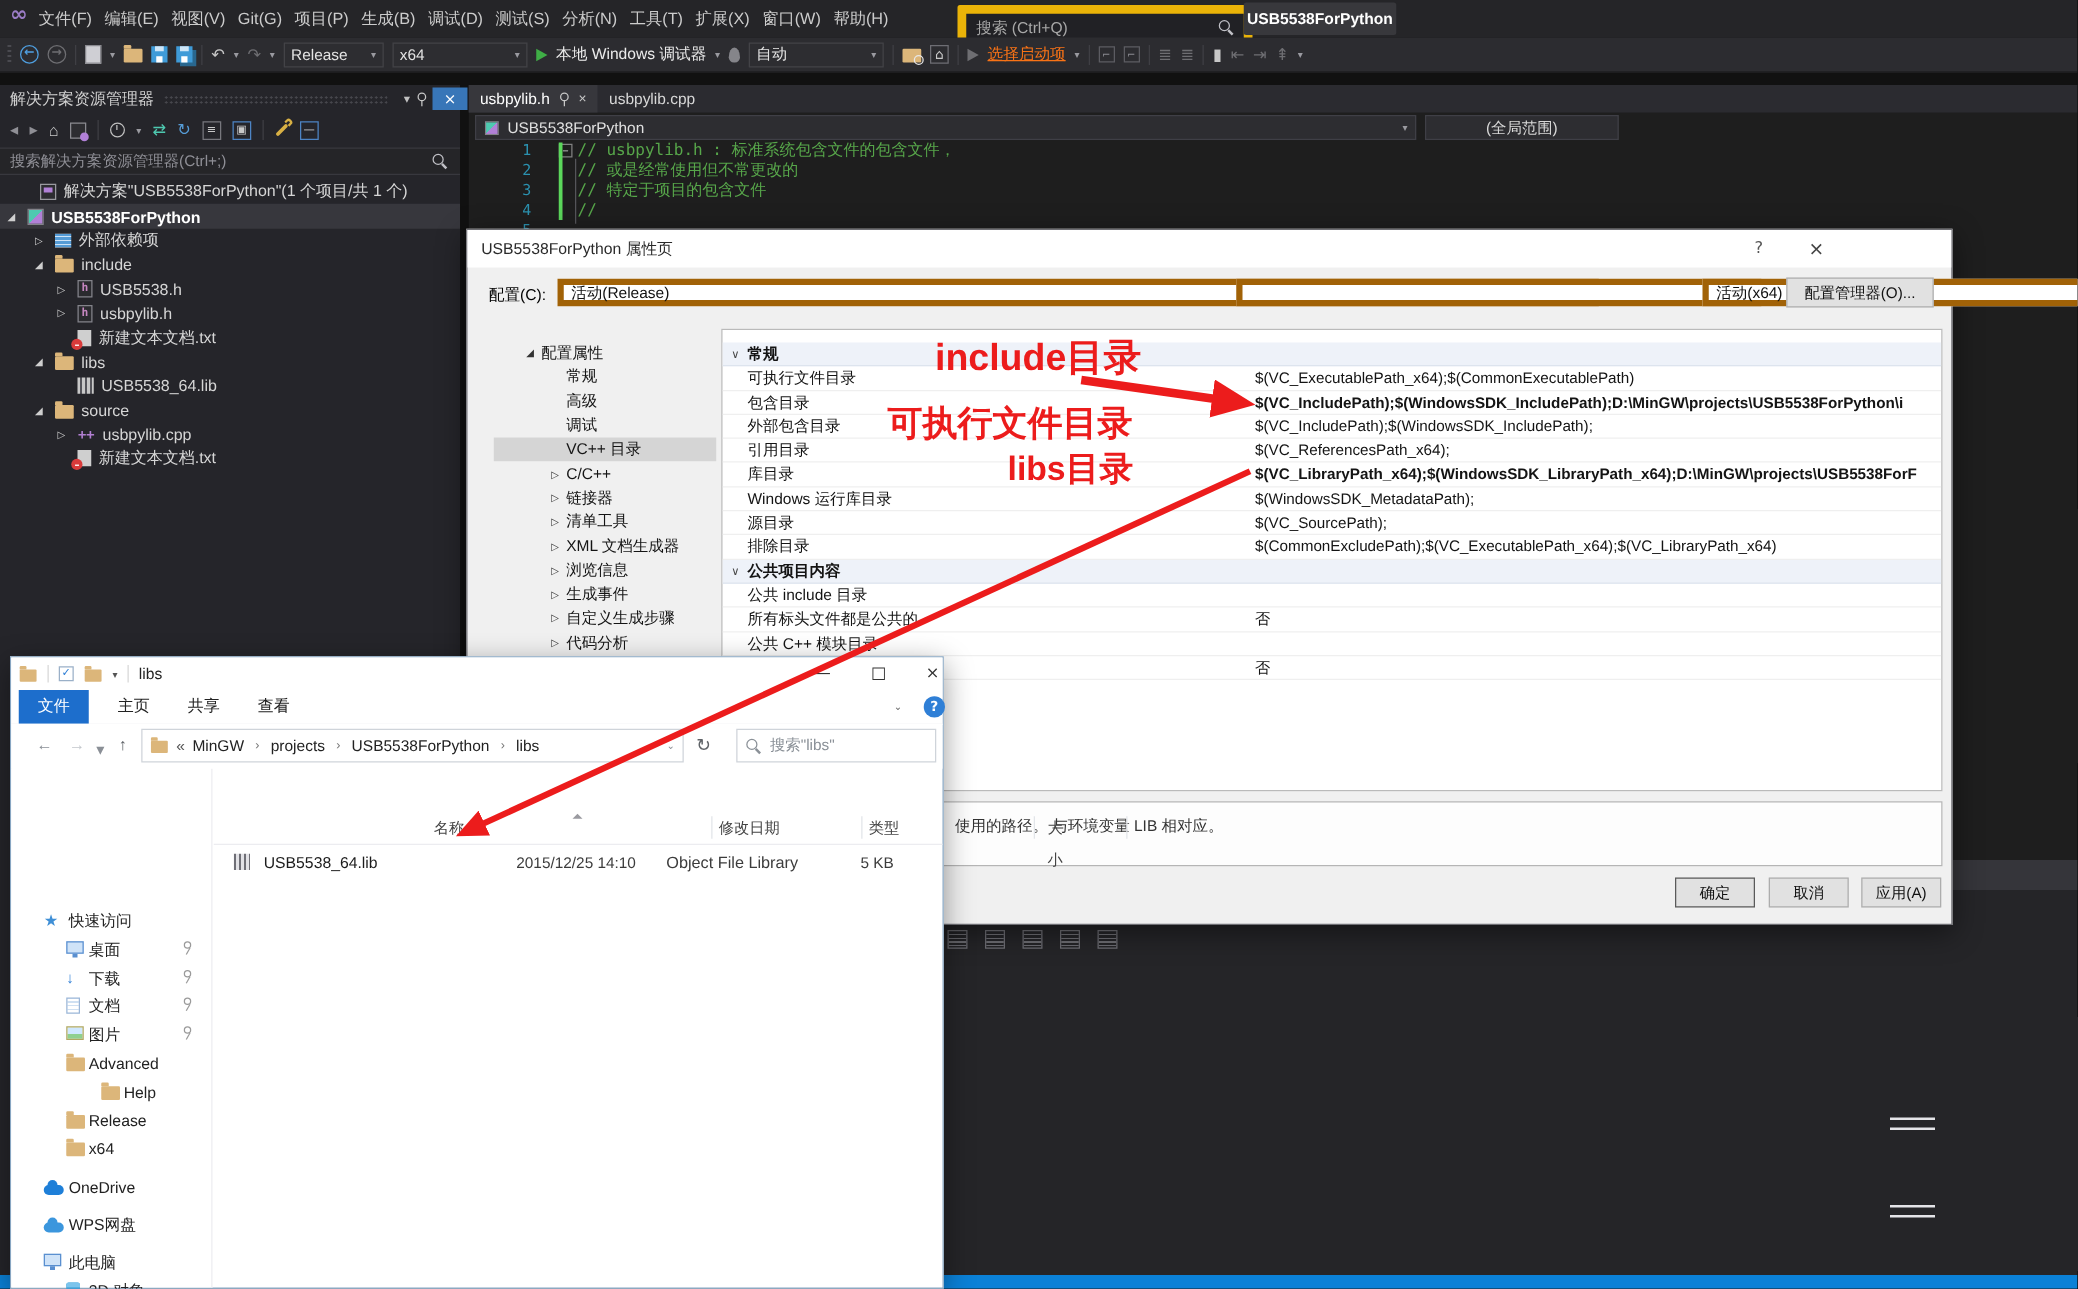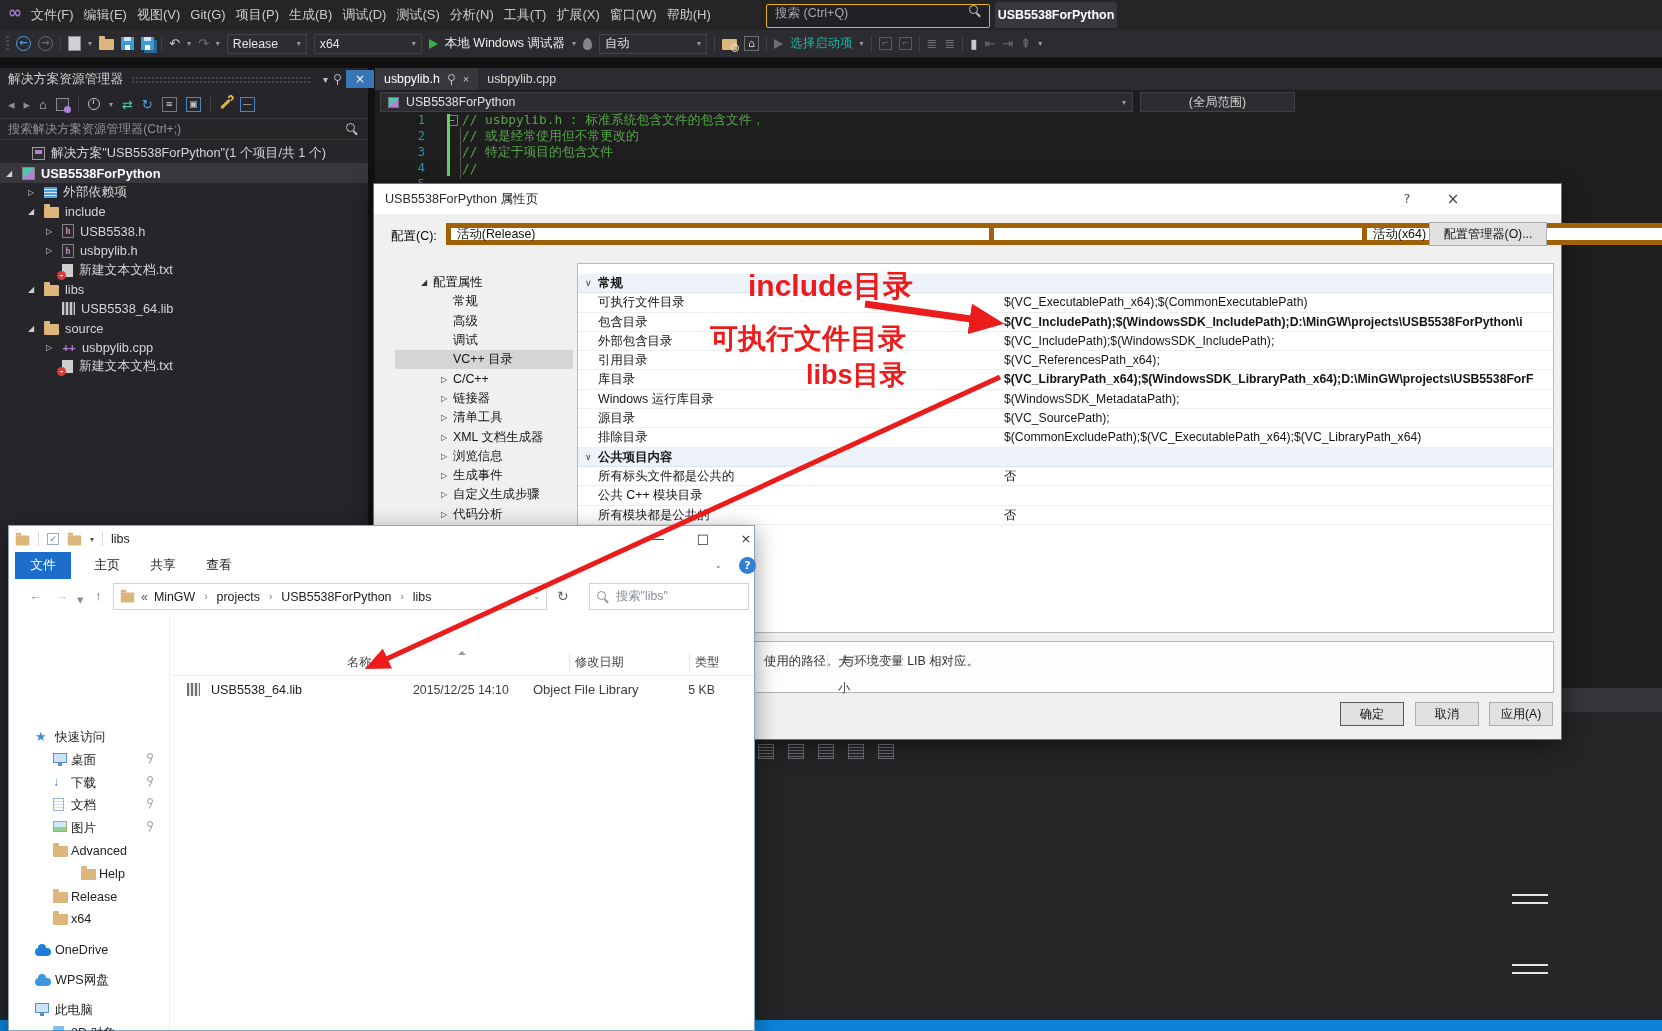--- a/index.html
+++ b/index.html
@@ -7,22 +7,22 @@
          font-family:"Liberation Sans","DejaVu Sans",sans-serif;
          -webkit-font-smoothing:antialiased;}
   .abs{position:absolute;}
   .nosel{user-select:none;}
 
   
   #titlebar{left:0;top:0;width:1662px;height:30px;background:#252528;}
   #vslogo{left:8px;top:2px;font:bold 17px "DejaVu Sans",sans-serif;color:#9b7cc6;}
   #menubar{left:26px;top:0;height:30px;display:flex;align-items:center;}
   .menu-item{padding:0 5px;font-size:13px;color:#cccccc;line-height:30px;white-space:nowrap;}
-  #vs-search{left:766px;top:4px;width:222px;height:22px;background:#212125;border:1px solid #eab308;
-             border-radius:2px;display:flex;align-items:flex-start;}
+  #vs-search{left:766px;top:4px;width:222px;height:22px;background:#212125;border:7px solid #eab308;
+             border-radius:2px;display:flex;align-items:center;}
   #vs-search .ph{flex:1;padding-left:8px;font-size:12.5px;color:#a8a8a8;white-space:nowrap;overflow:hidden;}
   #vs-wintitle{left:995px;top:2px;width:122px;height:26px;background:#38383c;border-radius:2px;
                color:#fff;font-size:12.5px;font-weight:600;display:flex;align-items:center;justify-content:center;}
   #toolbar{left:0;top:30px;width:1662px;height:28px;background:#2c2c30;border-bottom:1px solid #1c1c1f;
            display:flex;align-items:center;padding-left:6px;box-sizing:border-box;gap:7px;}
   .tsep{width:1px;height:16px;background:#3f3f44;}
   .tgrip{width:3px;height:16px;background:repeating-linear-gradient(180deg,#4a4a50 0 2px,transparent 2px 4px);}
   .tglyph{font-size:13px;color:#c8c8c8;line-height:16px;}
   .tglyph.dim{color:#6e6e72;}
   .dd{font-size:8px;color:#9a9aa0;}
@@ -289,21 +289,21 @@
     <span class="i-flame"></span>
     <div class="combo" style="width:108px;">
       <span>自动</span>
         <span class="dd">▾</span>
     </div>
     <span class="tsep"></span>
     <span class="i-foldersearch"></span>
     <span class="i-homebox">⌂</span>
     <span class="tsep"></span>
     <span class="i-play dim"></span>
-    <span class="runlbl" style="color:#14b8a6;">选择启动项</span>
+    <span class="runlbl" style="color:#f97316;text-decoration:underline;">选择启动项</span>
     <span class="dd">▾</span>
     <span class="tsep"></span>
     <span class="minibox">⌐</span>
     <span class="minibox">⌐</span>
     <span class="tsep"></span>
     <span class="tglyph dim">≣</span>
     <span class="tglyph dim">≣</span>
     <span class="tsep"></span>
     <span class="tglyph">▮</span>
     <span class="tglyph dim">⇤</span>
@@ -585,20 +585,24 @@
             <span class="g-name">源目录</span>
             <span class="g-val">$(VC_SourcePath);</span>
           </div>
           <div class="g-row">
             <span class="g-name">排除目录</span>
             <span class="g-val">$(CommonExcludePath);$(VC_ExecutablePath_x64);$(VC_LibraryPath_x64)</span>
           </div>
           <div class="g-row hd">
             <span class="g-chev">∨</span>
             <span class="g-name">公共项目内容</span>
+          </div>
+          <div class="g-row">
+            <span class="g-name">公共 include 目录</span>
+            <span class="g-val"></span>
           </div>
           <div class="g-row">
             <span class="g-name">所有标头文件都是公共的</span>
             <span class="g-val">否</span>
           </div>
           <div class="g-row">
             <span class="g-name">公共 C++ 模块目录</span>
             <span class="g-val"></span>
           </div>
           <div class="g-row">

